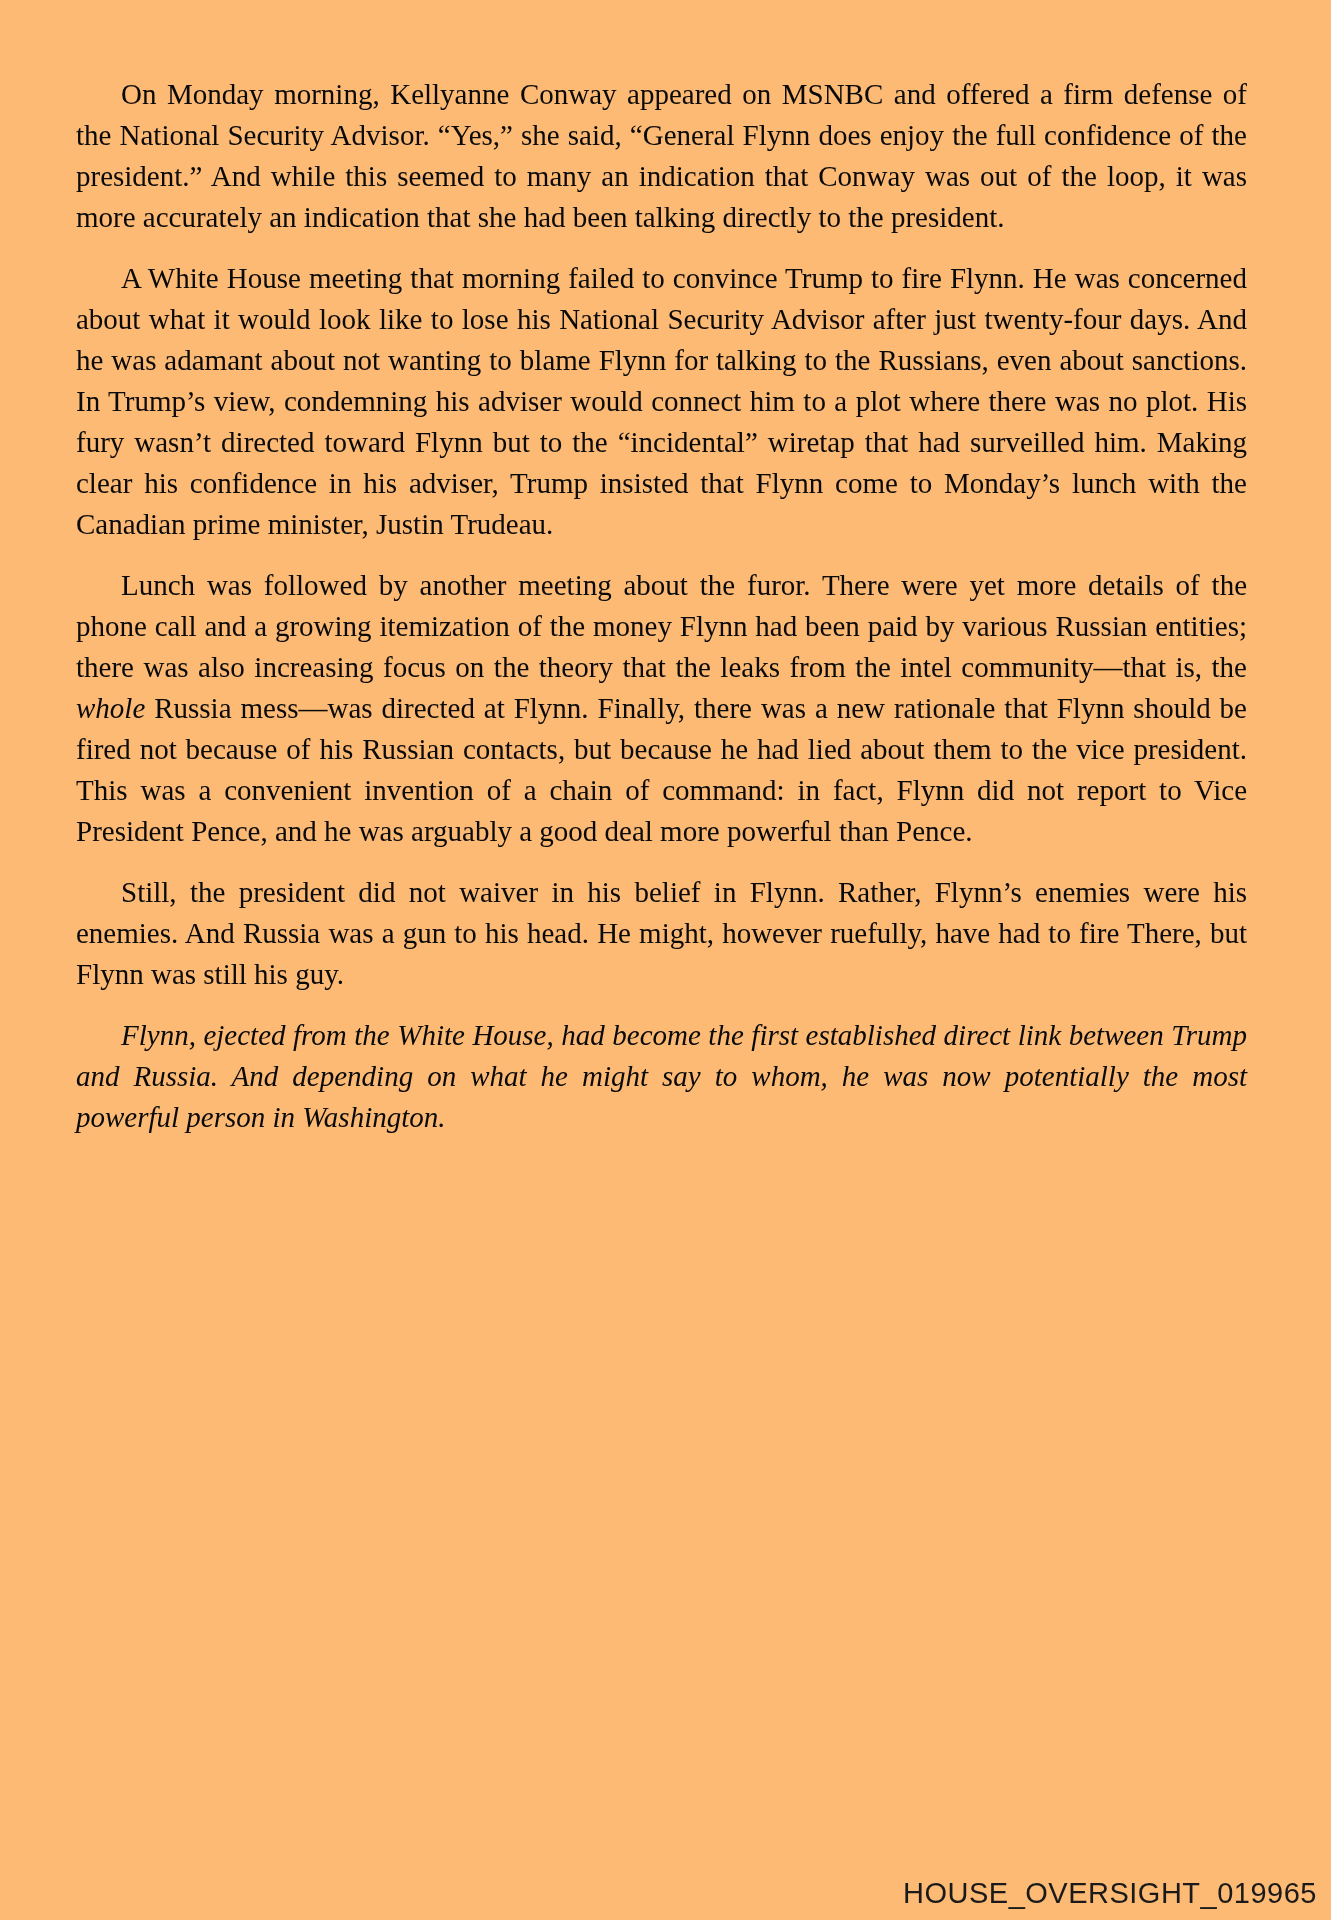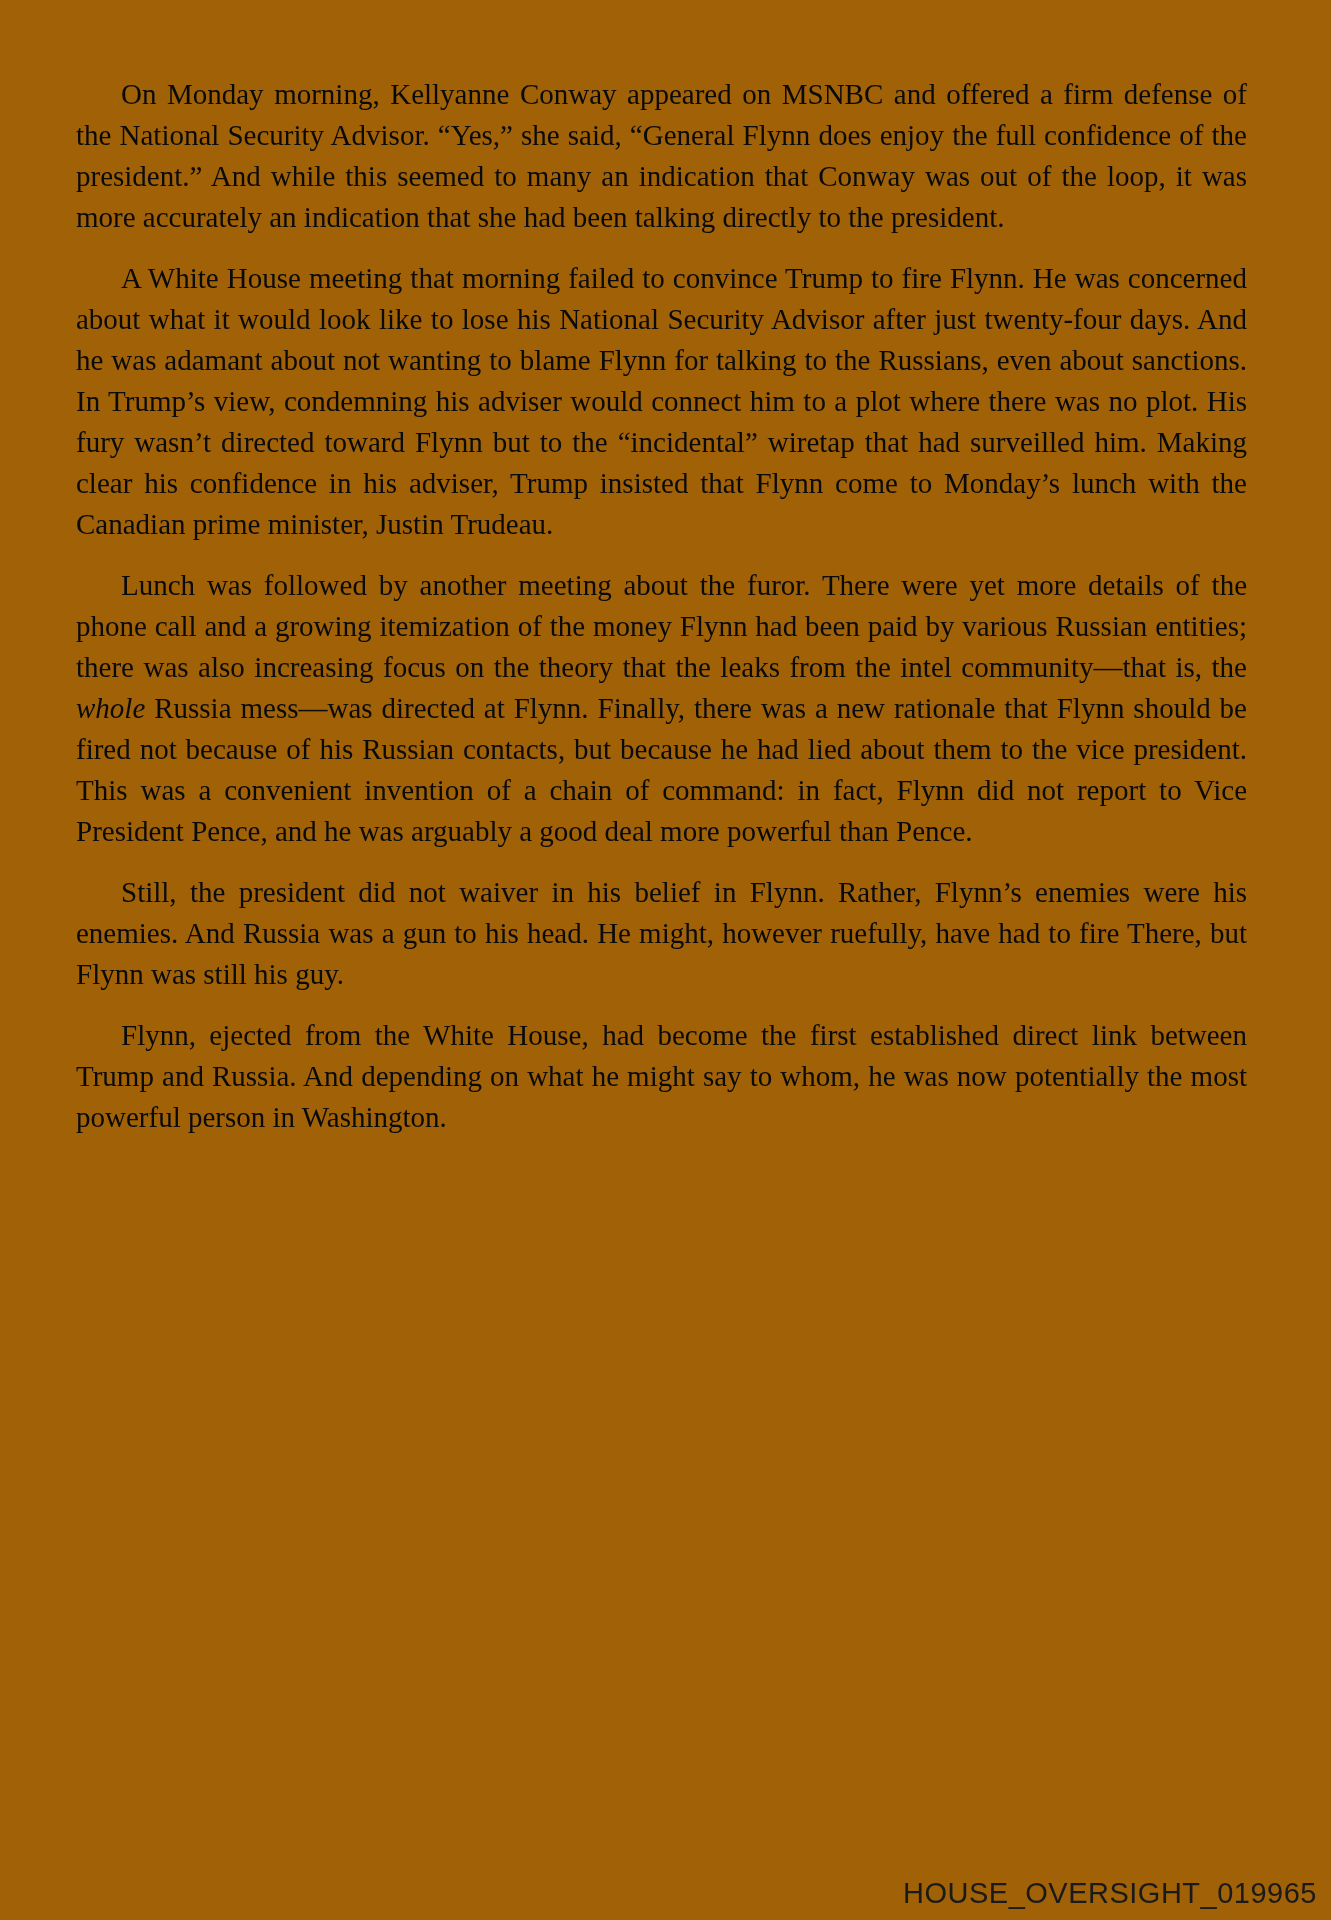--- a/index.html
+++ b/index.html
@@ -4,40 +4,40 @@
 <style>
   html, body {
     margin: 0;
     padding: 0;
     background: #ffffff;
   }
   .page {
     position: relative;
     width: 1331px;
     height: 1920px;
-    background: #a16207;
+    background: #fdba74;
     overflow: hidden;
     color: #0a0a0a;
   }
   .text-block {
     position: absolute;
     left: 76px;
     top: 74px;
     width: 1171px;
     font-family: "Liberation Serif", "DejaVu Serif", serif;
     font-size: 29px;
     line-height: 41px;
     color: #0a0a0a;
   }
   .para {
     margin: 0 0 20px 0;
     text-align: justify;
     text-indent: 45px;
   }
-  .para:last-child { margin-bottom: 12px; }
+  .para:last-child { margin-bottom: 12px; font-style: italic; }
   .para em {
     font-style: italic;
   }
   .bates-footer {
     position: absolute;
     top: 1876px;
     right: 14px;
     font-family: "Liberation Sans", "DejaVu Sans", sans-serif;
     font-size: 29px;
     line-height: 34px;

